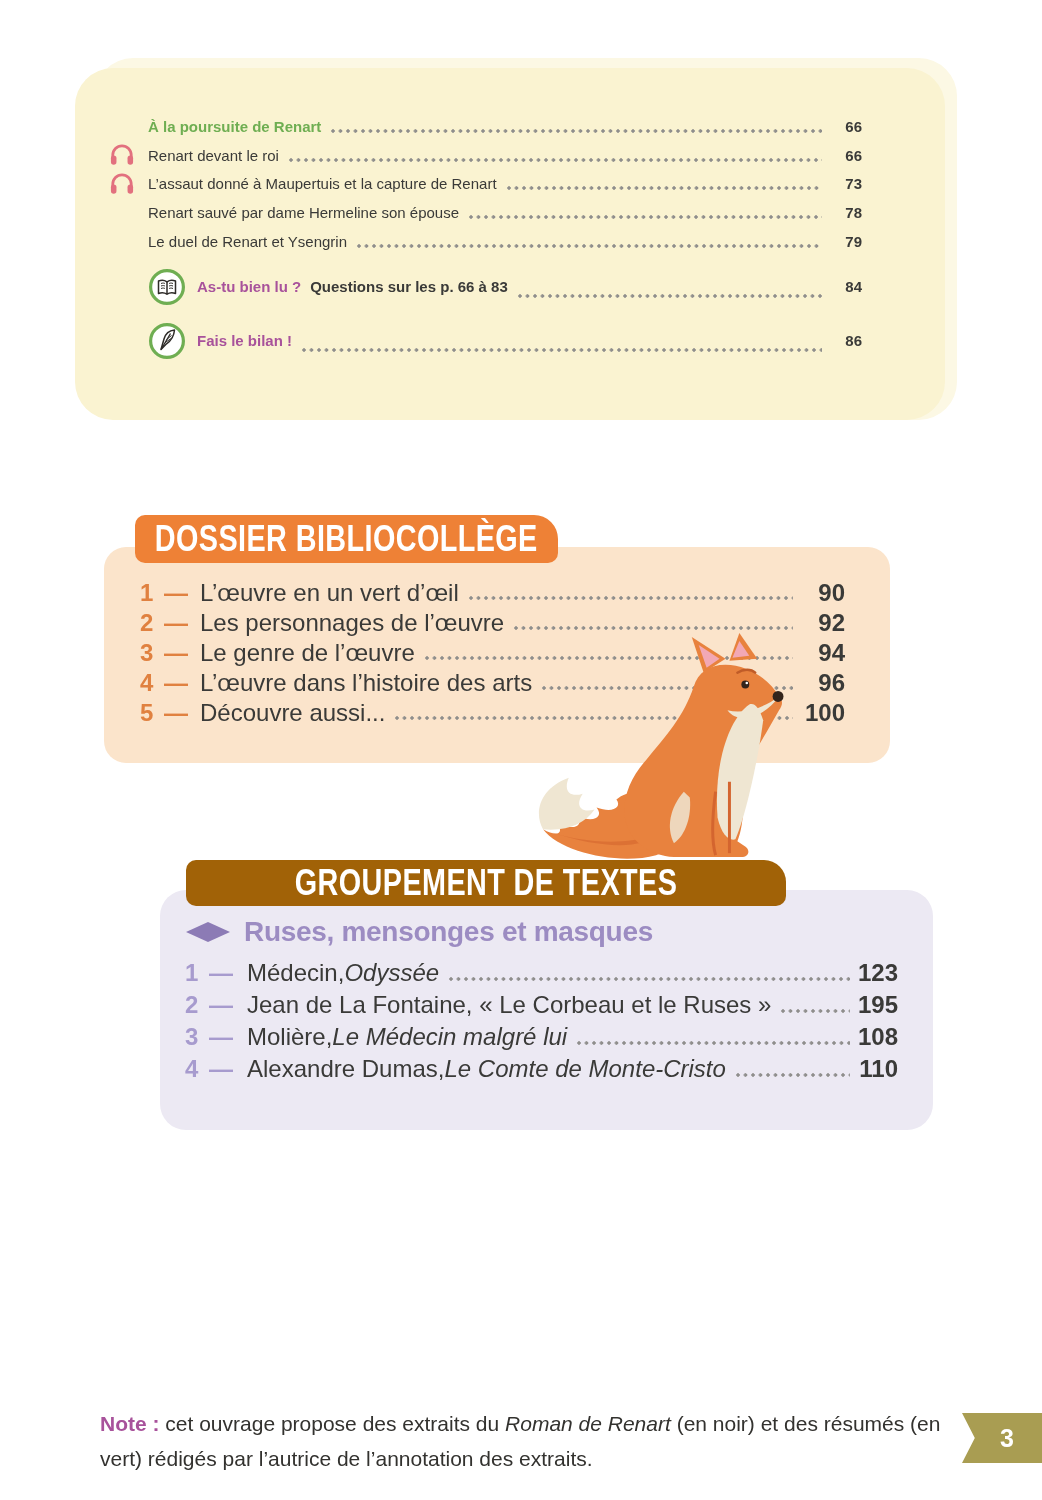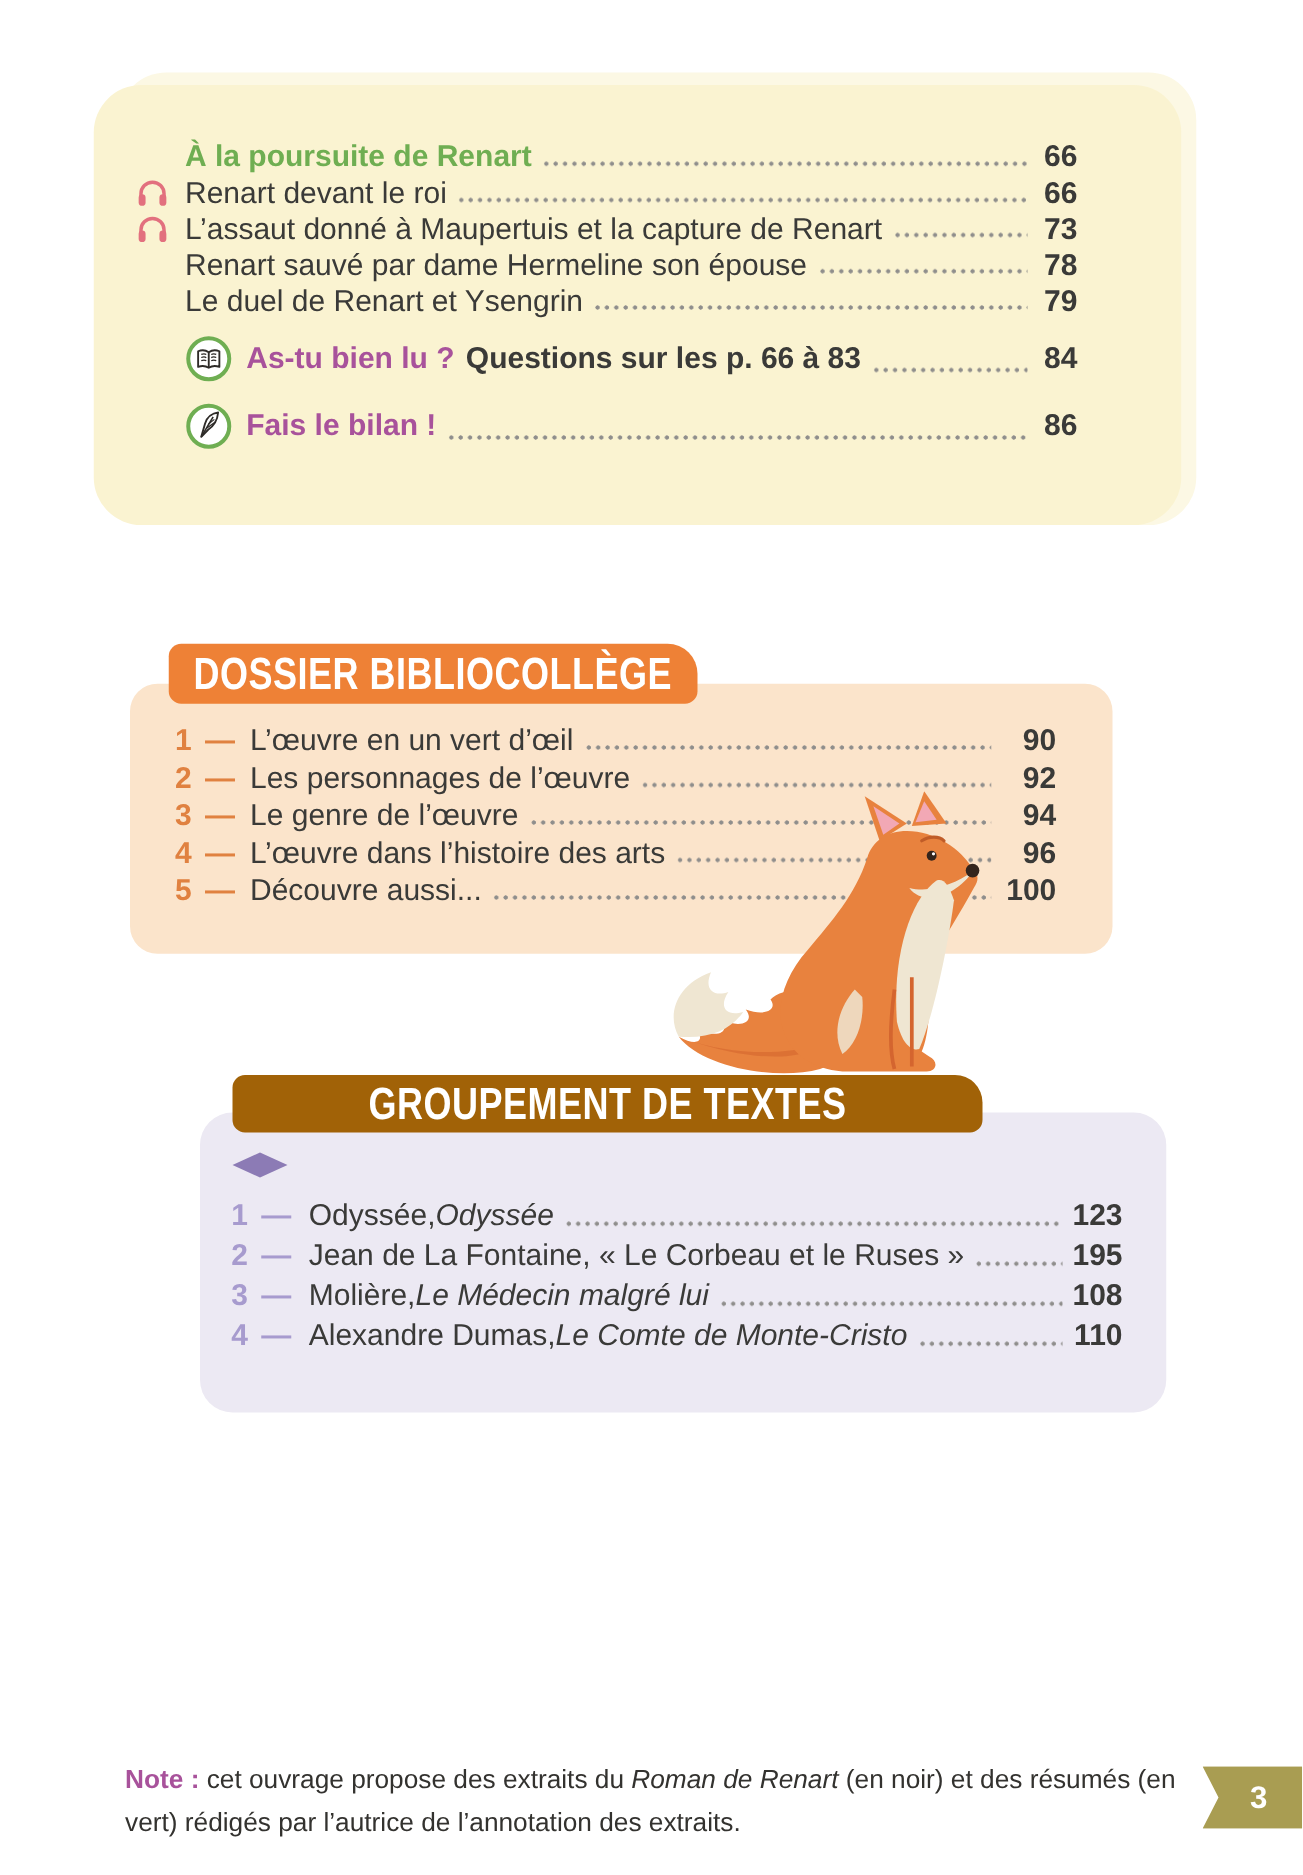--- a/index.html
+++ b/index.html
@@ -11,21 +11,21 @@
   
   .toc-back {
     position:absolute; left:95px; top:58px; width:862px; height:362px;
     background:#fcf8e4; border-radius:38px;
   }
   .toc-box {
     position:absolute; left:75px; top:68px; width:870px; height:352px;
     background:#faf3d1; border-radius:38px;
     padding:44px 83px 0 33px; box-sizing:border-box;
   }
-  .trow { display:flex; align-items:center; height:28.8px; font-size:24px; }
+  .trow { display:flex; align-items:center; height:28.8px; font-size:15px; }
   .ticon { width:40px; flex:0 0 auto; display:flex; align-items:center; }
   .ticon svg { width:28px; height:24px; }
   .tlabel { white-space:nowrap; }
   .green-bold { color:#6fae52; font-weight:bold; }
   .dots {
     flex:1; align-self:flex-end; height:4px; margin:0 4px 8px 10px;
     background-image: radial-gradient(circle at 2px 2px, #8f8e8c 1.5px, transparent 1.9px);
     background-size:7.5px 4px; background-repeat:repeat-x;
   }
   .tpage { font-weight:bold; min-width:36px; text-align:right; }
@@ -250,25 +250,26 @@
     <path d="M204 40 C210 36 218 36 222 40" stroke="#c05c28" fill="none" stroke-width="2.5" stroke-linecap="round"></path>
   </svg>
 
   <div class="group-box">
     <div class="ruses-row">
       <span class="diamond-icon">
         <svg viewBox="0 0 46 22">
             <polygon points="1,11 23,1 45,11 23,21" fill="#8c7bb5"></polygon>
           </svg>
       </span>
+      <span class="ruses-label">Ruses, mensonges et masques</span>
     </div>
     <div class="grow">
       <span class="gnum">1</span>
       <span class="gdash">—</span>
-      <span class="gtext">Odyssée, </span>
+      <span class="gtext">Médecin, </span>
       <span class="gwork">Odyssée</span>
       <span class="dots"></span>
       <span class="gpage">123</span>
     </div>
     <div class="grow">
       <span class="gnum">2</span>
       <span class="gdash">—</span>
       <span class="gtext">Jean de La Fontaine, « Le Corbeau et le Ruses »</span>
       <span class="gwork"></span>
       <span class="dots"></span>

